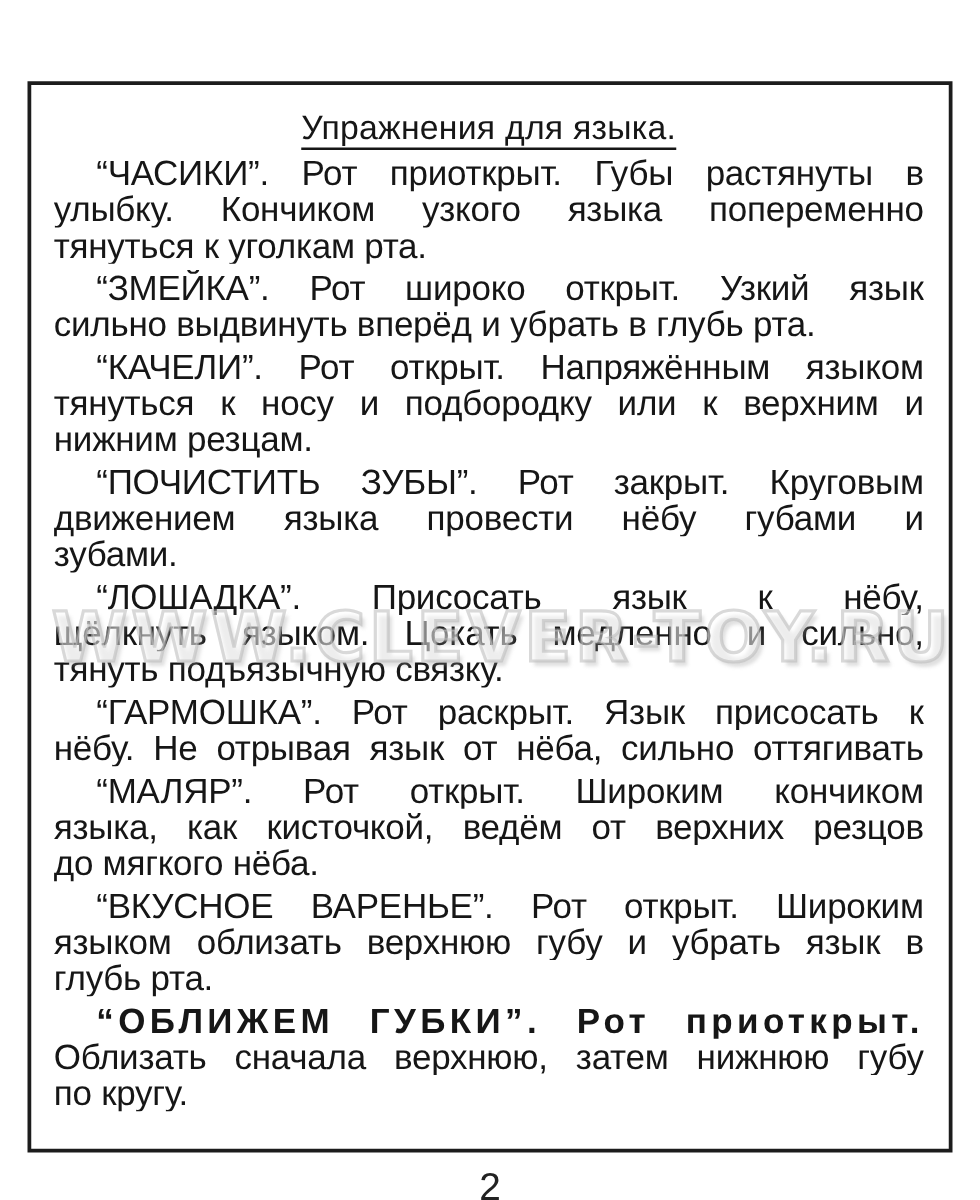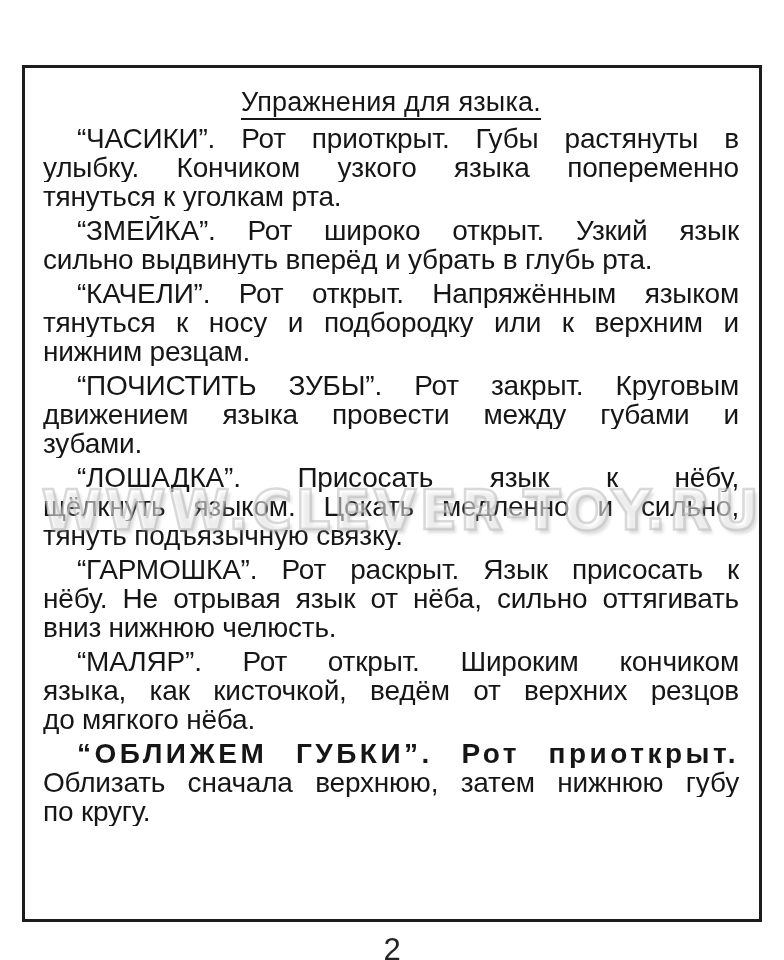--- a/index.html
+++ b/index.html
@@ -102,37 +102,41 @@
           <div class="line first">“ЗМЕЙКА”. Рот широко открыт. Узкий язык</div>
           <div class="line lastline">сильно выдвинуть вперёд и убрать в глубь рта.</div>
         </div>
         <div class="para">
           <div class="line first">“КАЧЕЛИ”. Рот открыт. Напряжённым языком</div>
           <div class="line">тянуться к носу и подбородку или к верхним и</div>
           <div class="line lastline">нижним резцам.</div>
         </div>
         <div class="para">
           <div class="line first">“ПОЧИСТИТЬ ЗУБЫ”. Рот закрыт. Круговым</div>
-          <div class="line">движением языка провести между губами и</div>
+          <div class="line">движением языка провести нёбу губами и</div>
           <div class="line lastline">зубами.</div>
         </div>
         <div class="para">
           <div class="line first">“ЛОШАДКА”. Присосать язык к нёбу,</div>
           <div class="line">щёлкнуть языком. Цокать медленно и сильно,</div>
           <div class="line lastline">тянуть подъязычную связку.</div>
         </div>
         <div class="para">
           <div class="line first">“ГАРМОШКА”. Рот раскрыт. Язык присосать к</div>
           <div class="line">нёбу. Не отрывая язык от нёба, сильно оттягивать</div>
-          <div class="line lastline">вниз нижнюю челюсть.</div>
         </div>
         <div class="para">
           <div class="line first">“МАЛЯР”. Рот открыт. Широким кончиком</div>
           <div class="line">языка, как кисточкой, ведём от верхних резцов</div>
           <div class="line lastline">до мягкого нёба.</div>
+        </div>
+        <div class="para">
+          <div class="line first">“ВКУСНОЕ ВАРЕНЬЕ”. Рот открыт. Широким</div>
+          <div class="line">языком облизать верхнюю губу и убрать язык в</div>
+          <div class="line lastline">глубь рта.</div>
         </div>
         <div class="para">
           <div class="line first spread">“ОБЛИЖЕМ ГУБКИ”. Рот приоткрыт.</div>
           <div class="line">Облизать сначала верхнюю, затем нижнюю губу</div>
           <div class="line lastline">по кругу.</div>
         </div>
       </div>
   </div>
 
   <div class="watermark">WWW.CLEVER-TOY.RU</div>

